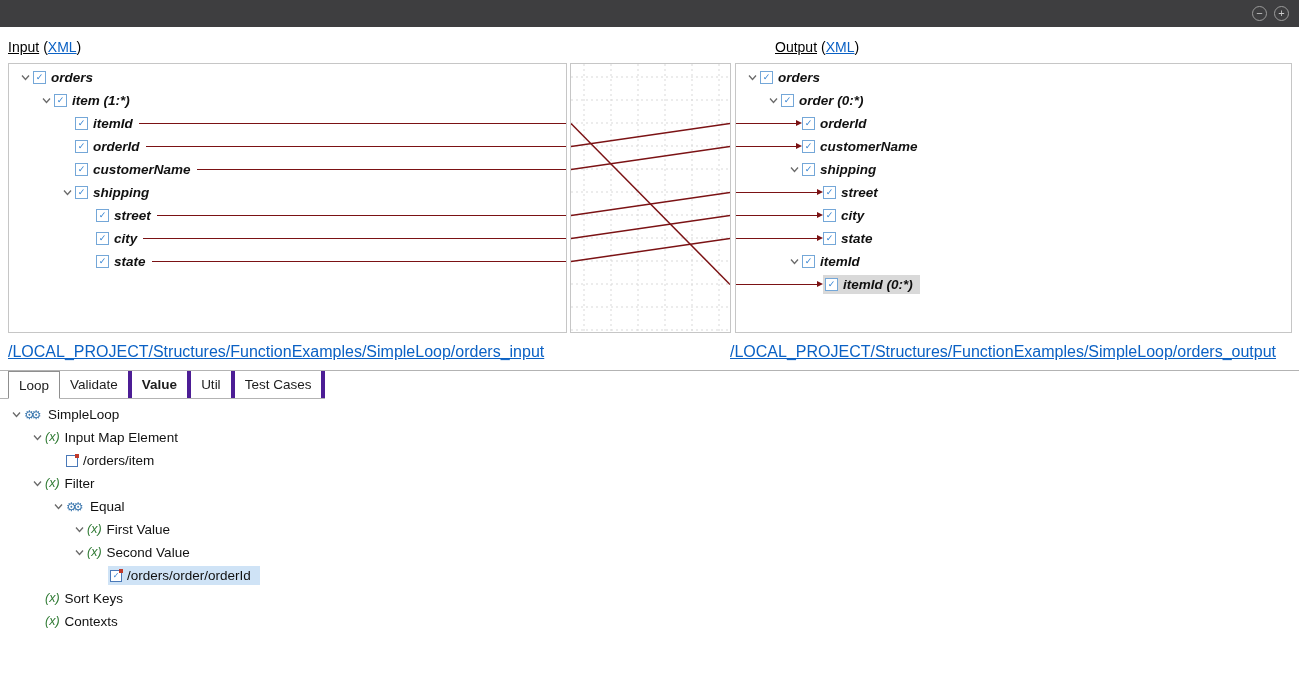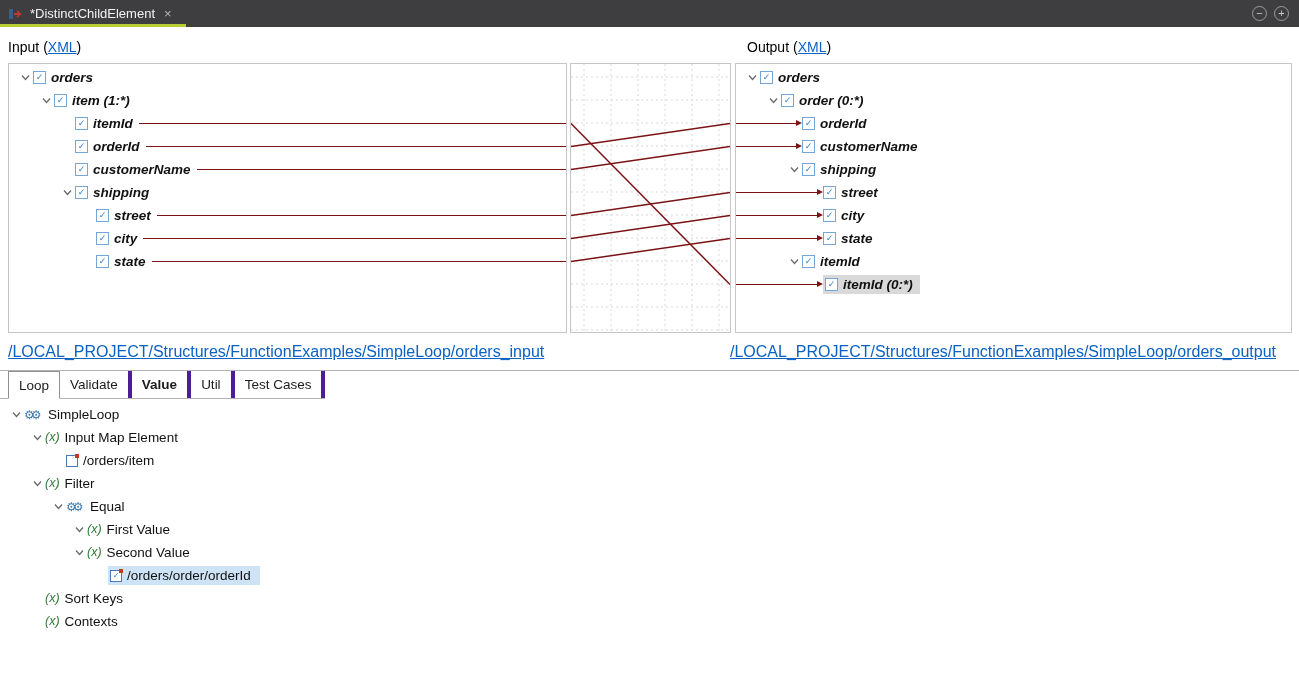--- a/index.html
+++ b/index.html
@@ -13,22 +13,22 @@
   .tab-underline{position:absolute;left:0;bottom:0;height:3px;width:100%;background:#b9cc33;}
   .doc-title{color:#f2f2f2;font-size:13px;white-space:nowrap;}
   .close-x{color:#b4b4b4;font-size:13px;margin-left:2px;}
   .winbtns{position:absolute;right:10px;top:6px;display:flex;gap:7px;}
   .circle{width:15px;height:15px;border-radius:50%;border:1px solid #9b9b9b;color:#cccccc;
     font-size:11px;line-height:13px;text-align:center;cursor:pointer;}
 
   
   .pane-header{position:absolute;top:39px;font-size:14px;color:#000;}
   #input-header{left:8px;}
-  #output-header{left:747px;}
-  .pane-header .lbl{margin-right:4px;}
+  #output-header{left:775px;}
+  .pane-header .lbl{margin-right:4px;text-decoration:underline;}
   a.xml-link, a.path-link{color:#0b61c4;text-decoration:underline;cursor:pointer;}
 
   
   .tree-panel{position:absolute;top:63px;height:270px;border:1px solid #c6c6c6;
     background:#fff;padding-top:2px;overflow:hidden;}
   #input-panel{left:8px;width:559px;}
   #output-panel{left:735px;width:557px;}
   #canvas-panel{position:absolute;left:570px;top:63px;width:161px;height:270px;
     border:1px solid #c6c6c6;background:#fff;}
 
@@ -73,32 +73,20 @@
   .tab-item.active{font-weight:normal;border:1px solid #8f8f8f;border-bottom:1px solid #fff;
     margin-bottom:-1px;}
 
   
   #loop-tree{position:absolute;top:403px;left:0;width:1299px;}
 </style>
 </head>
 <body>
 
 <div class="titlebar">
-  <div class="doc-tab">
-    <span style="display:flex;">
-      <svg width="15" height="14" viewBox="0 0 15 14">
-        <rect x="1" y="2" width="4" height="10" fill="#355f8f"></rect>
-        <path d="M6 7 h5" stroke="#c0392b" stroke-width="2" fill="none"></path>
-        <path d="M9 4 l3.5 3 -3.5 3" stroke="#c0392b" stroke-width="1.6" fill="none"></path>
-      </svg>
-    </span>
-    <span class="doc-title">*DistinctChildElement</span>
-    <span class="close-x">×</span>
-    <span class="tab-underline"></span>
-  </div>
   <div class="winbtns">
     <span class="circle">−</span>
     <span class="circle">+</span>
   </div>
 </div>
 
 <div class="pane-header" id="input-header">
   <span class="lbl">Input</span><span>(</span><a class="xml-link">XML</a><span>)</span>
 </div>
 <div class="pane-header" id="output-header">

